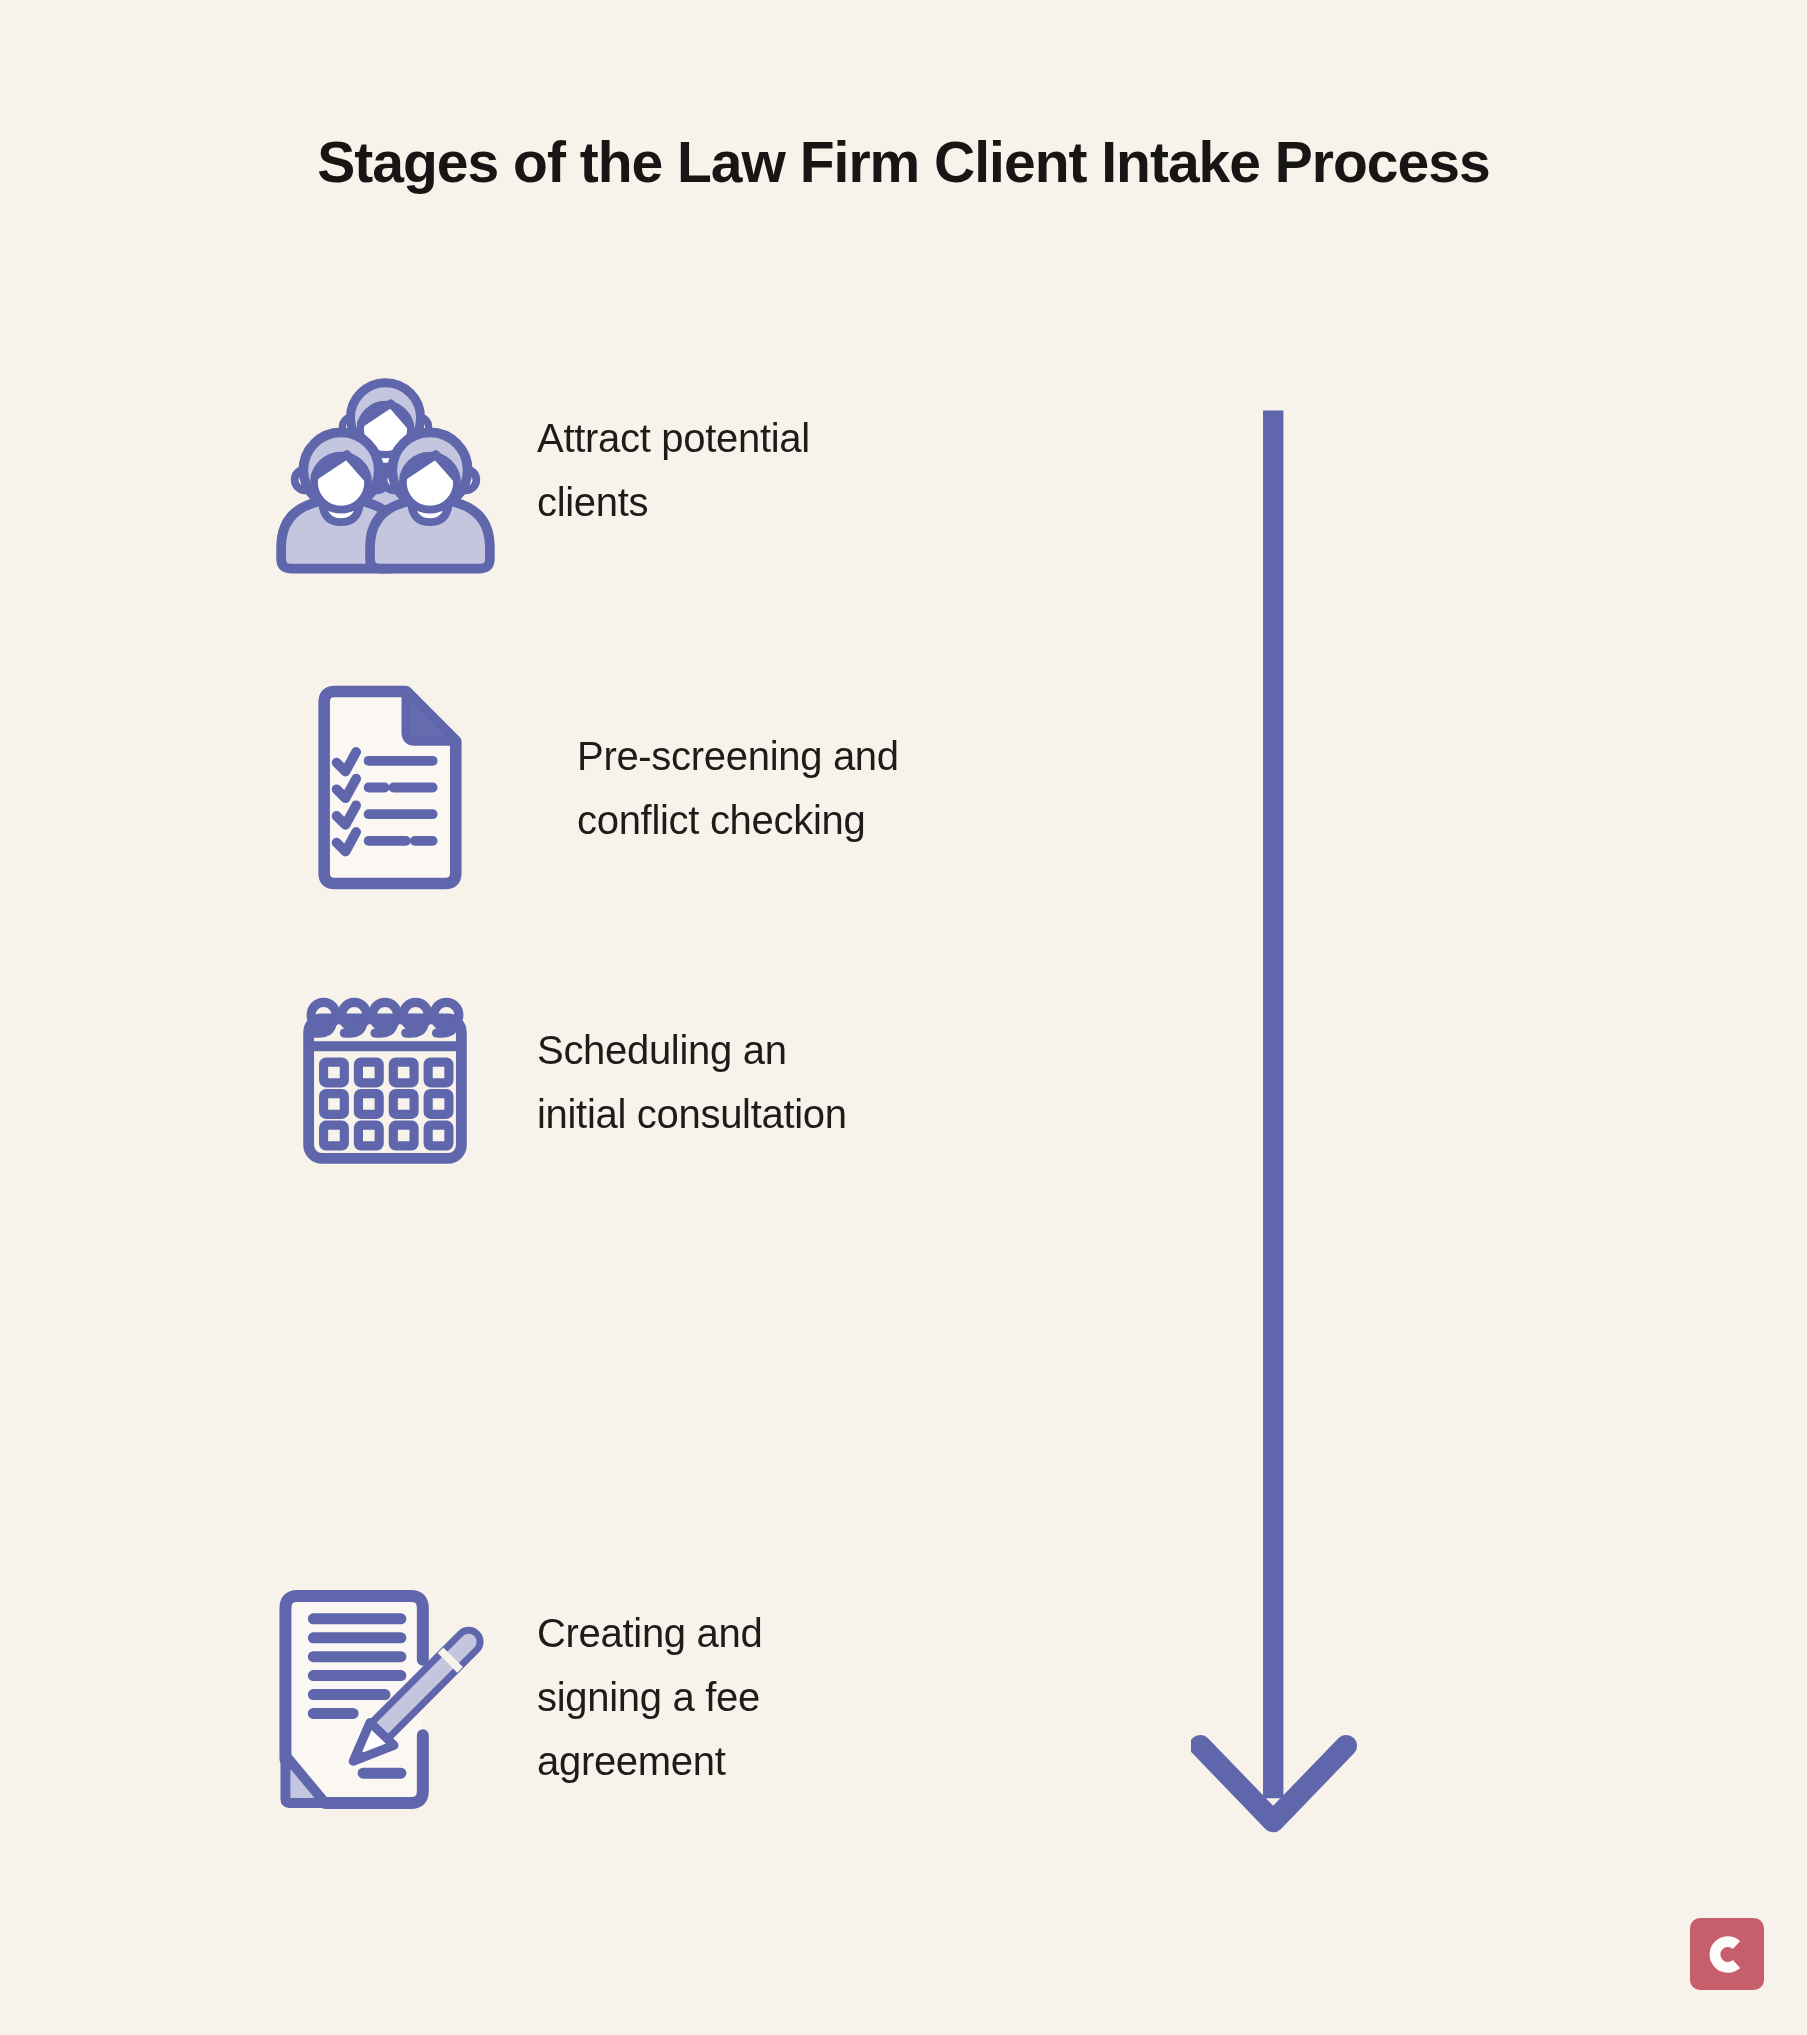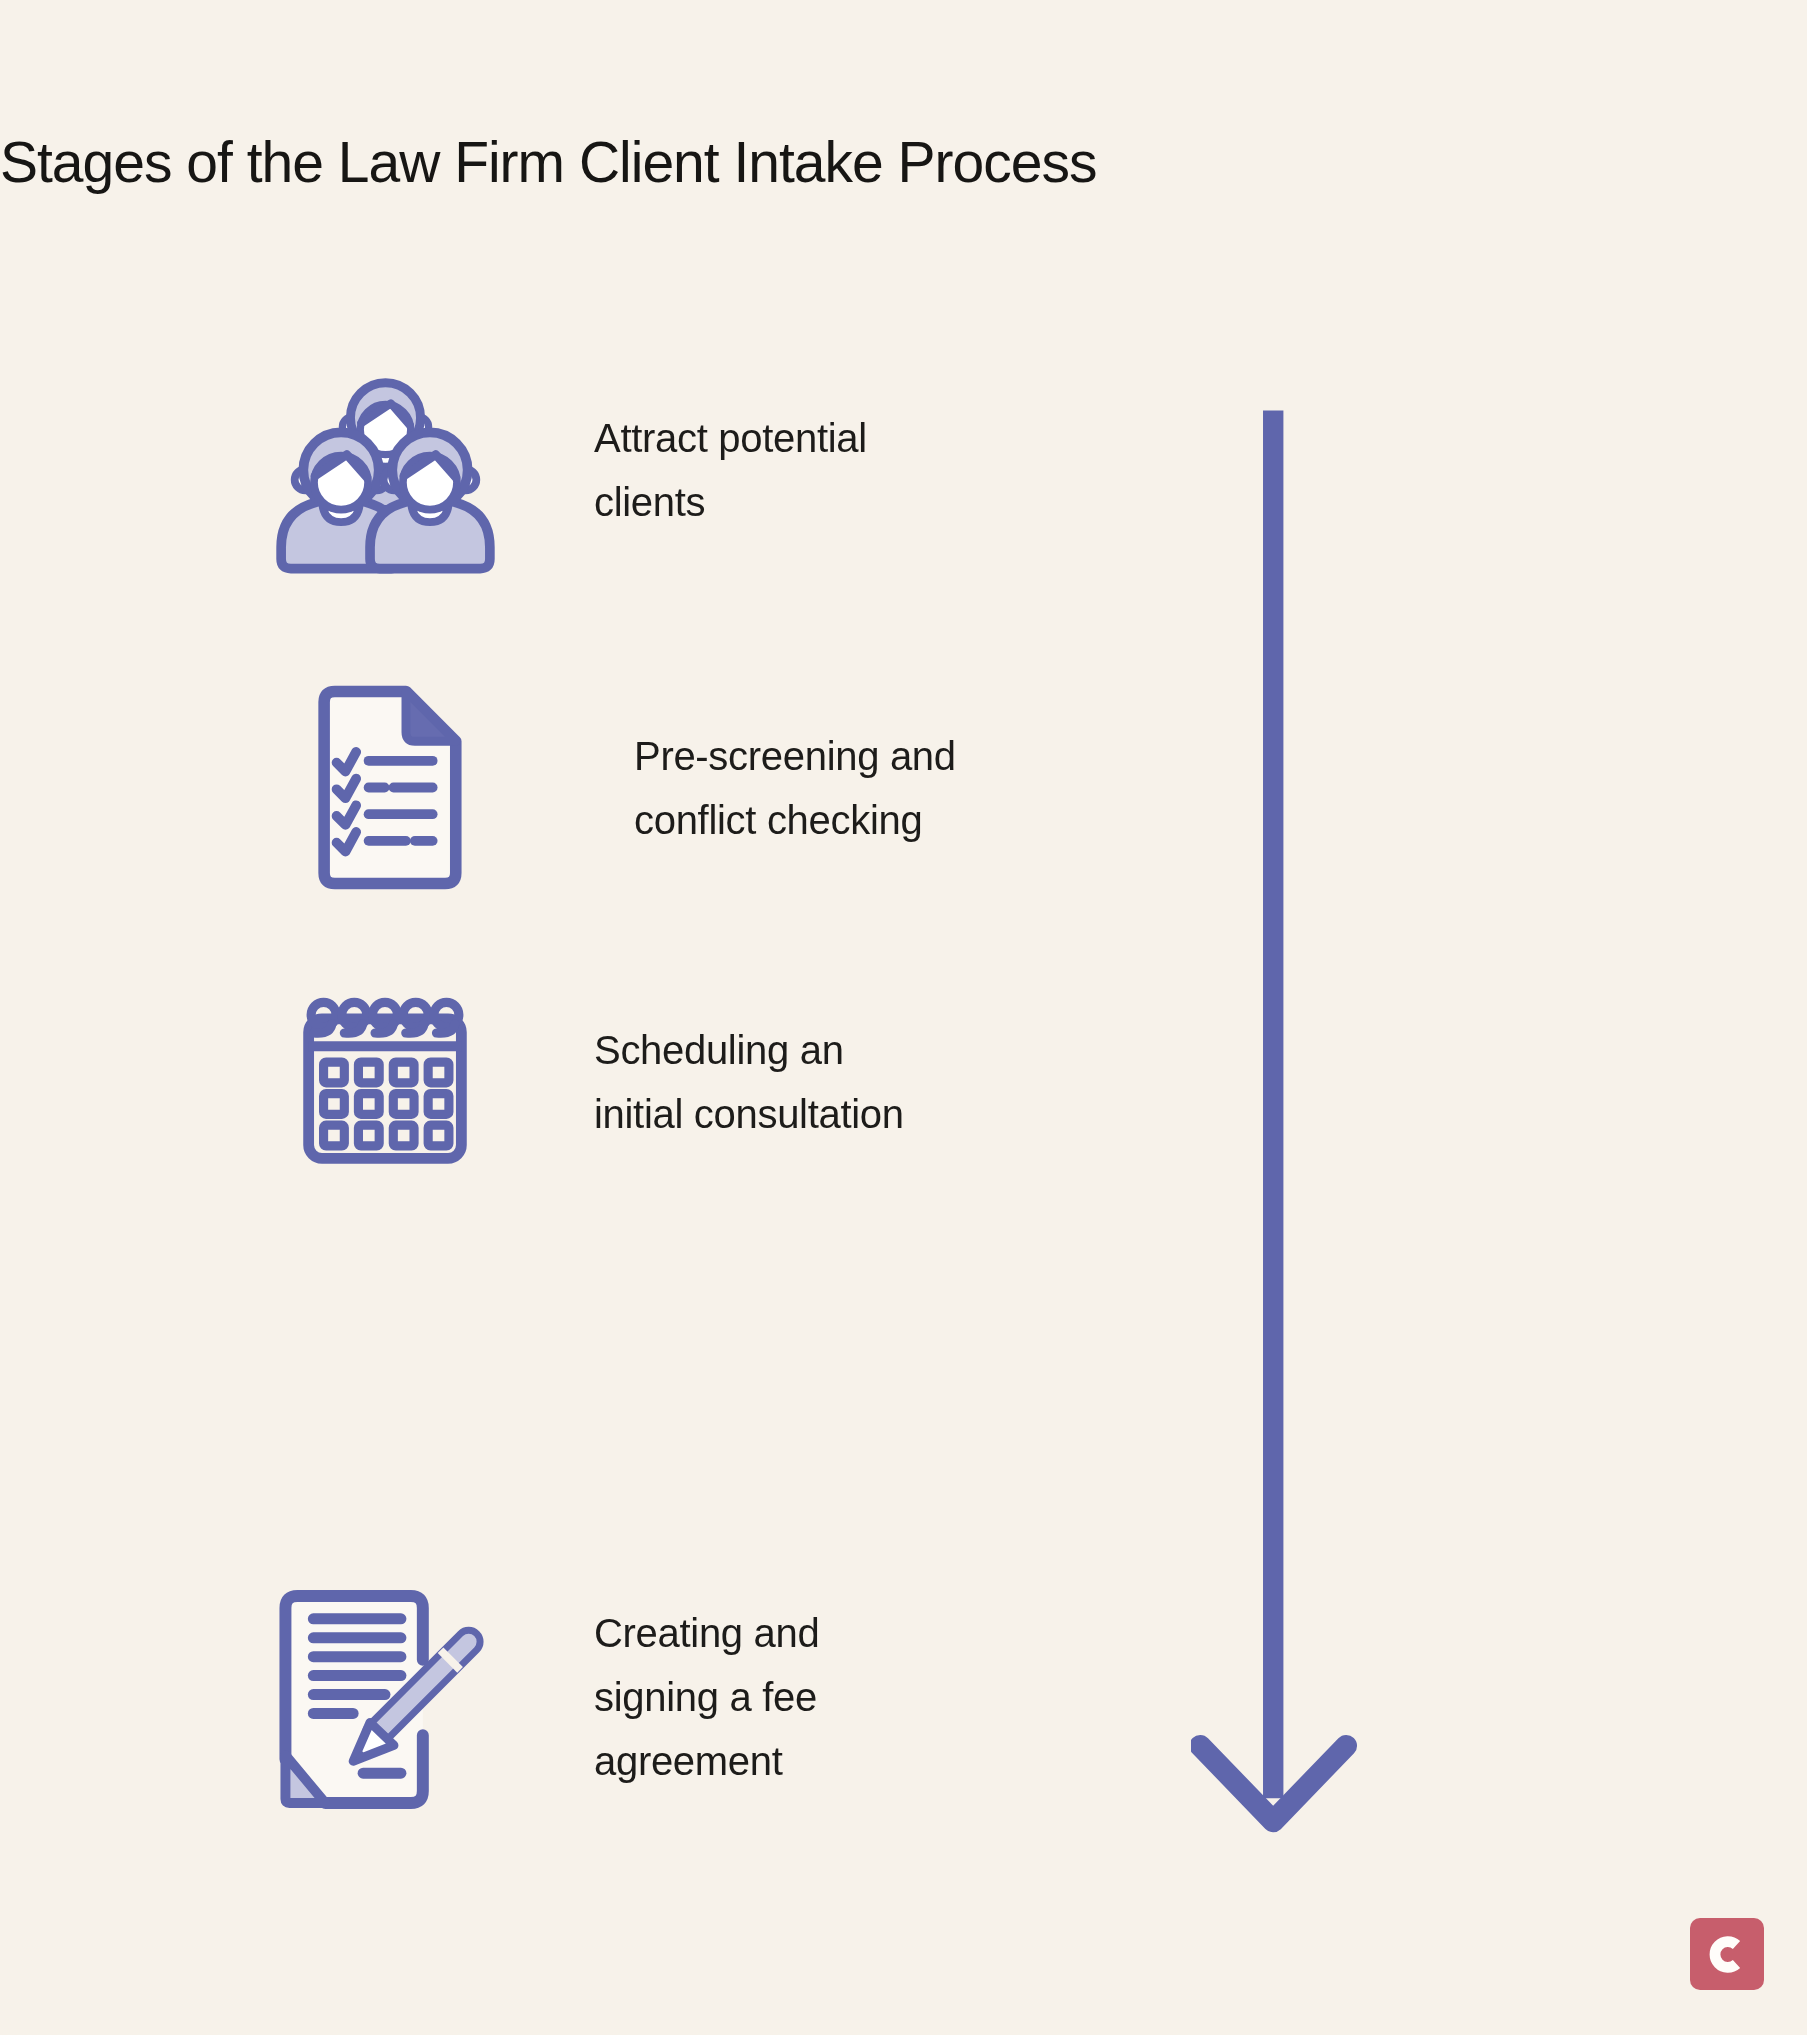--- a/index.html
+++ b/index.html
@@ -13,22 +13,23 @@
     width: 1807px;
     height: 2035px;
     background: #F7F2EA;
     overflow: hidden;
   }
   .title {
     position: absolute;
     top: 129px;
     left: 0;
     width: 100%;
+    text-align: center;
     font-size: 57px;
-    font-weight: 400;
+    font-weight: 700;
     letter-spacing: -1px;
     color: #171614;
     white-space: nowrap;
   }
   .stage-row {
     position: absolute;
     left: 283px;
     height: 237px;
     display: flex;
     align-items: center;
@@ -40,21 +41,21 @@
   .row-5 { top: 1578px; }
   .icon-box {
     width: 204px;
     flex: none;
     display: flex;
     justify-content: center;
     align-items: center;
   }
   .icon-box svg { overflow: visible; }
   .stage-label {
-    margin-left: 107px;
+    margin-left: 50px;
     font-size: 40px;
     line-height: 64px;
     letter-spacing: -0.3px;
     color: #1D1C1A;
     white-space: pre-line;
   }
   .flow-arrow {
     position: absolute;
     left: 1191px;
     top: 403px;

